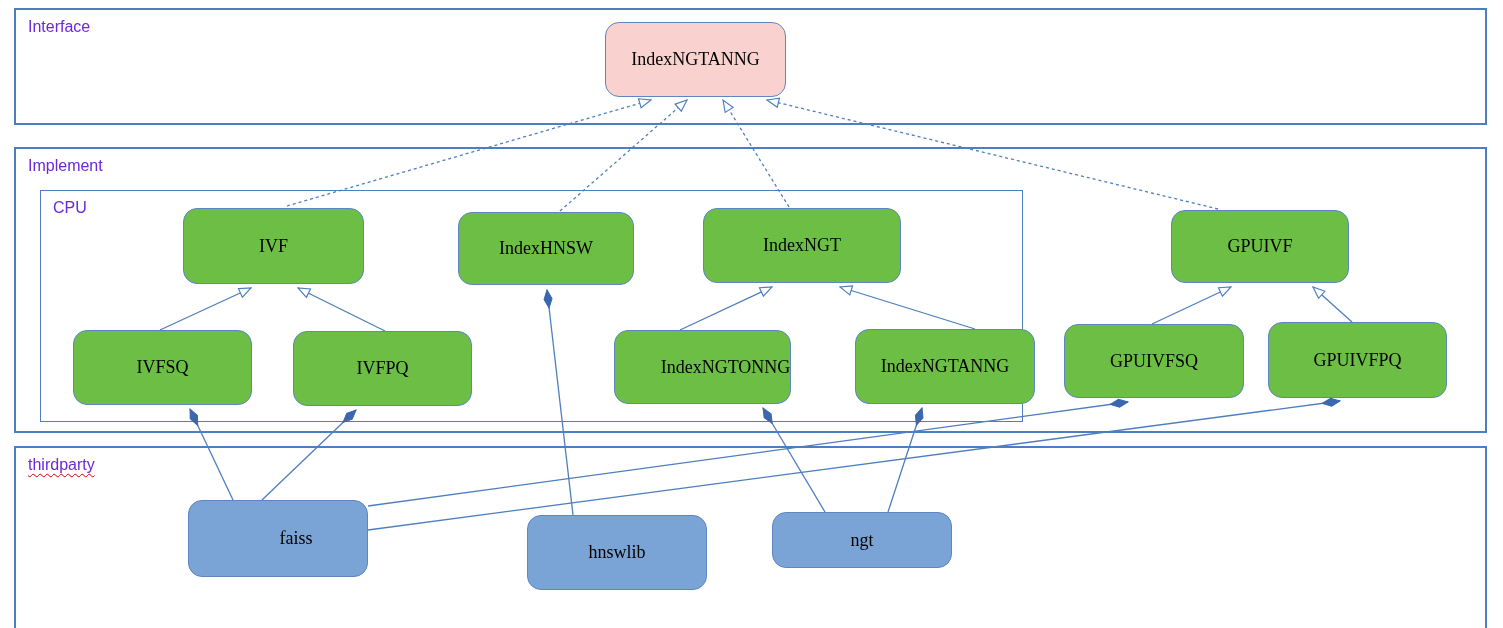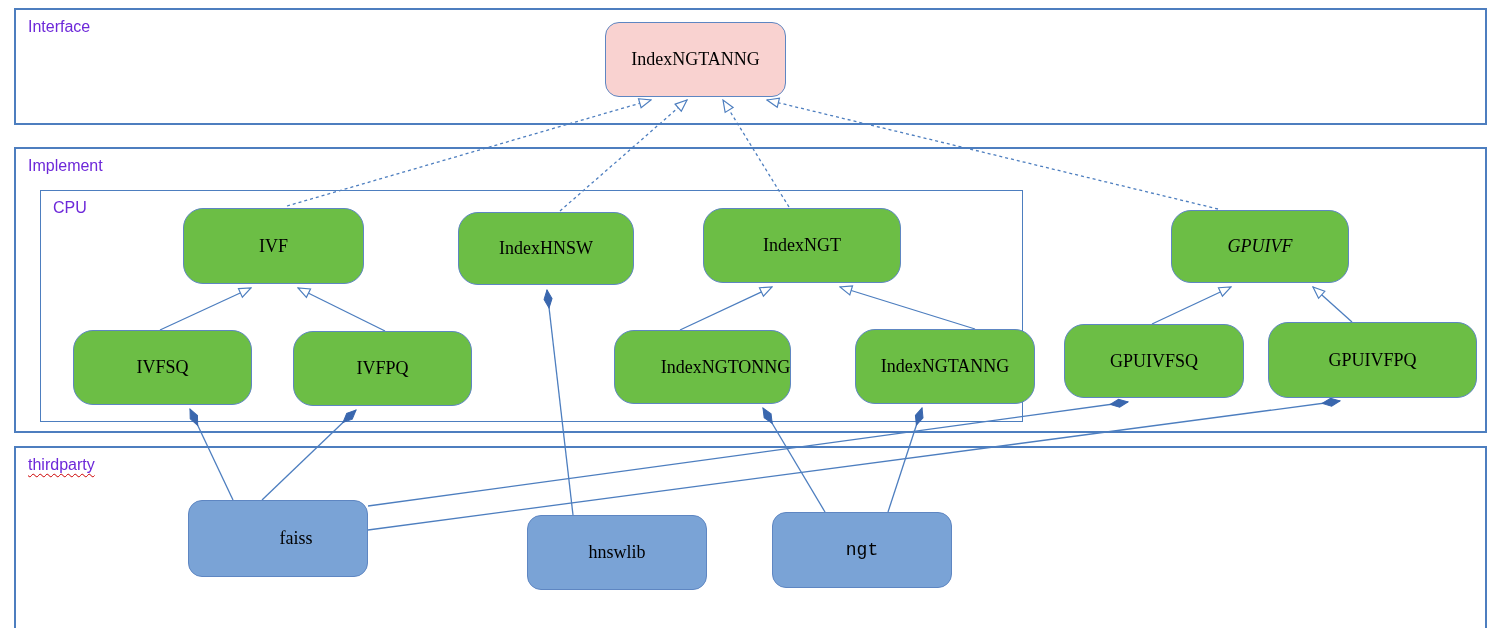--- a/index.html
+++ b/index.html
@@ -17,21 +17,21 @@
   }
   .squiggle{
     text-decoration-line:underline;text-decoration-style:wavy;
     text-decoration-color:#cc0000;text-decoration-thickness:1px;text-underline-offset:3px;
   }
   .node{
     position:absolute;box-sizing:border-box;border:1.5px solid #5e86c2;border-radius:14px;
     display:flex;align-items:center;justify-content:center;
     font-family:"Liberation Serif",serif;font-size:18px;color:#000;z-index:3;
   }
-  .node.green{background:#6cbe45;border-radius:20px;}
+  .node.green{background:#6cbe45;}
   .node.pink{background:#f9d2d0;}
   .node.blue{background:#7aa3d6;}
   svg.wires{position:absolute;left:0;top:0;z-index:2;}
   svg.wires path.wire{fill:none;stroke:#4d7ebf;stroke-width:1.3;}
   svg.wires path.dashed{stroke-dasharray:3 3;}
 </style>
 </head>
 <body>
 
 <div class="canvas">
@@ -93,21 +93,21 @@
   </div>
 
   <div class="node green" style="left:458px;top:212px;width:176px;height:73px;">
     <span>IndexHNSW</span>
   </div>
 
   <div class="node green" style="left:703px;top:208px;width:198px;height:75px;">
     <span>IndexNGT</span>
   </div>
 
-  <div class="node green" style="left:1171px;top:210px;width:178px;height:73px;font-style:italic;">
+  <div class="node green" style="left:1171px;top:210px;width:178px;height:73px;">
     <span>GPUIVF</span>
   </div>
 
   <div class="node green" style="left:293px;top:331px;width:179px;height:75px;">
     <span>IVFPQ</span>
   </div>
 
   <div class="node green" style="left:73px;top:330px;width:179px;height:75px;">
     <span>IVFSQ</span>
   </div>
@@ -117,29 +117,29 @@
   </div>
 
   <div class="node green" style="left:827px;top:329px;width:180px;height:75px;margin-left:28px;">
     <span>IndexNGTANNG</span>
   </div>
 
   <div class="node green" style="left:1064px;top:324px;width:180px;height:74px;">
     <span>GPUIVFSQ</span>
   </div>
 
-  <div class="node green" style="left:1268px;top:322px;width:209px;height:76px;">
+  <div class="node green" style="left:1268px;top:322px;width:179px;height:76px;">
     <span>GPUIVFPQ</span>
   </div>
 
   <div class="node blue" style="left:188px;top:500px;width:180px;height:77px;padding-left:36px;">
     <span>faiss</span>
   </div>
 
   <div class="node blue" style="left:487px;top:515px;width:180px;height:75px;margin-left:40px;">
     <span>hnswlib</span>
   </div>
 
-  <div class="node blue" style="left:772px;top:512px;width:180px;height:76px;font-family:Liberation Mono, monospace;">
+  <div class="node blue" style="left:772px;top:512px;width:180px;height:56px;">
     <span>ngt</span>
   </div>
 
 </div>
 
 </body></html>

